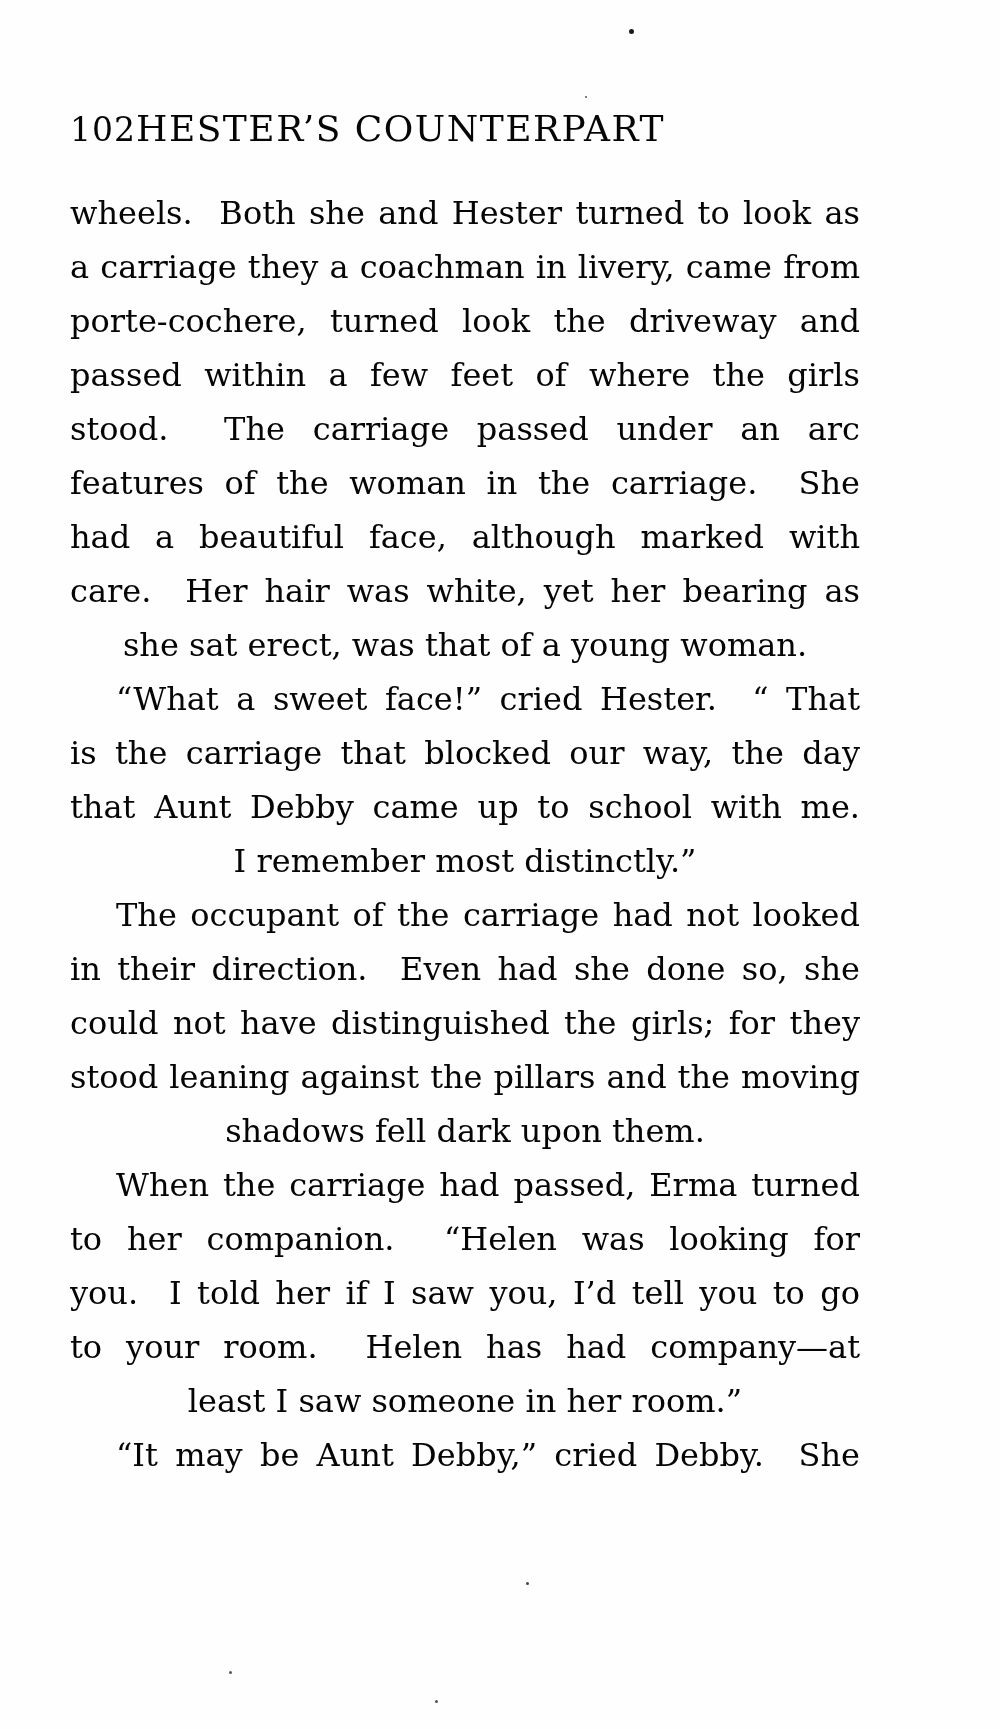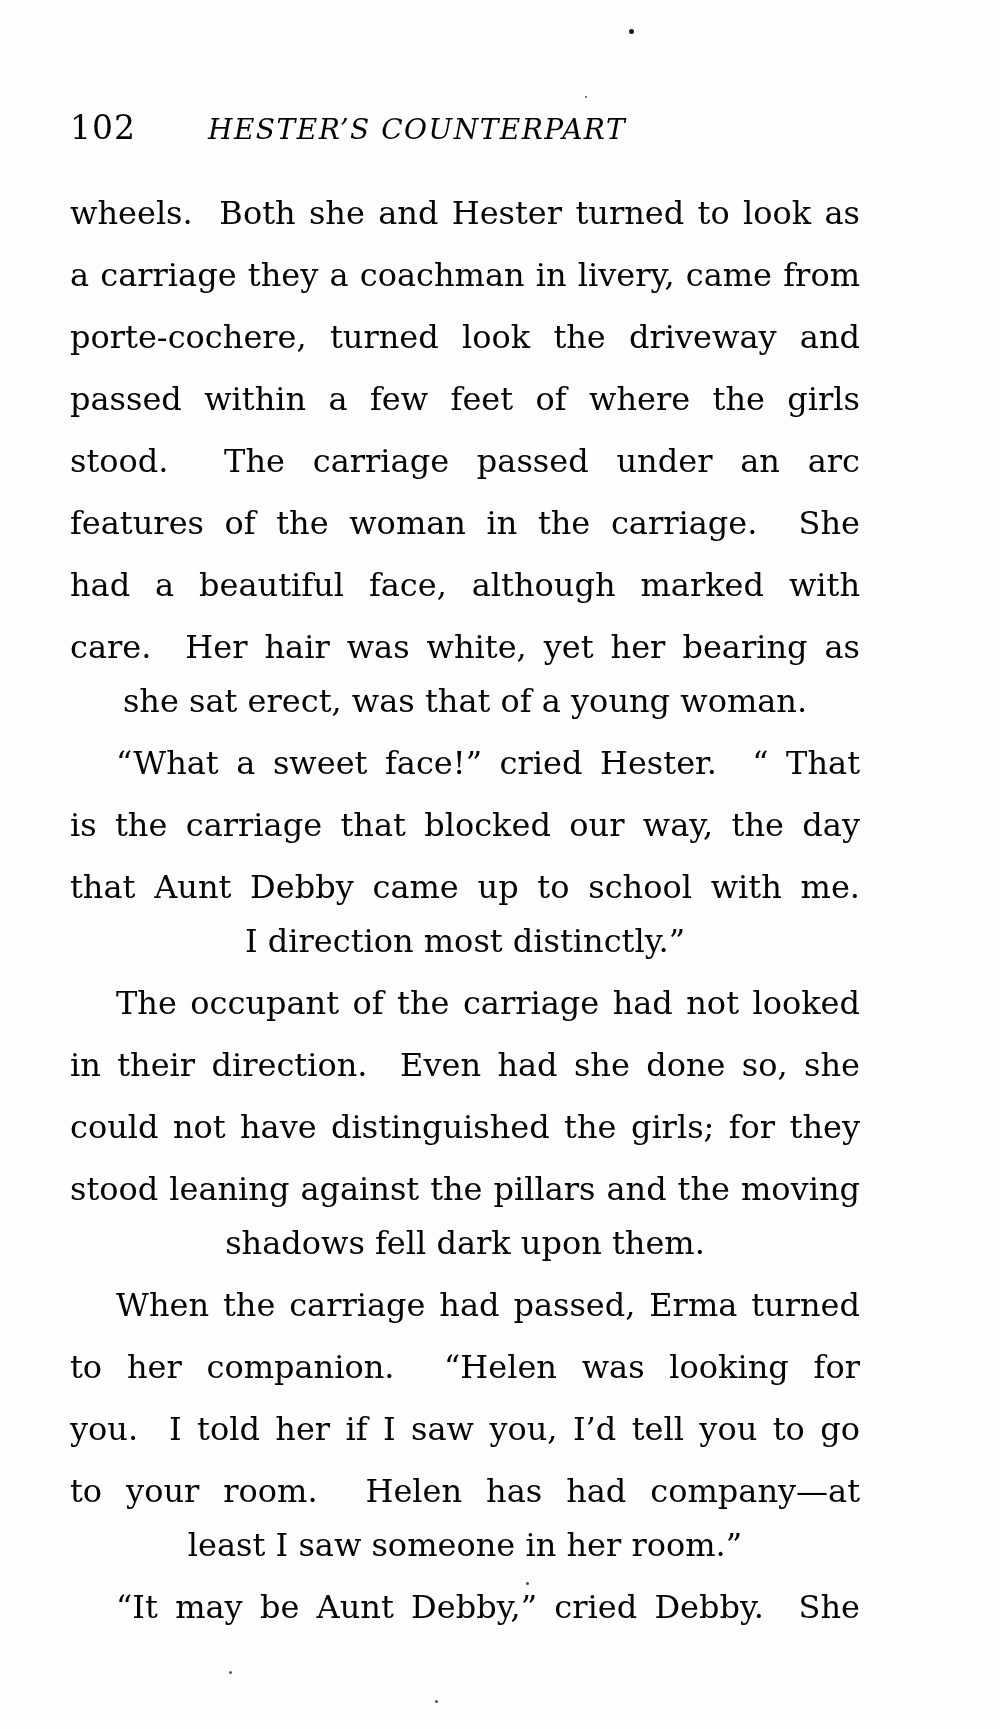--- a/index.html
+++ b/index.html
@@ -23,41 +23,38 @@
     display: flex;
     align-items: baseline;
     height: 50px;
     margin-bottom: 28px;
   }
   .page-number {
     font-size: 33px;
     letter-spacing: 1px;
   }
   .running-title {
-    font-size: 28px;
+    font-size: 36px;
     letter-spacing: 1.5px;
-    margin-left: 72px;
     white-space: nowrap;
-    font-style: italic;
   }
   .body-text { width: 790px; }
   .line {
     font-size: 32px;
     line-height: 54px;
     height: 54px;
     max-height: 54px;
     overflow: hidden;
     white-space: pre-wrap;
     text-align: center;
   }
   
   .line.fill {
     text-align: justify;
     text-align-last: justify;
-    margin-top: 8px;
   }
   
   .line.indent { padding-left: 46px; }
   .speck {
     position: absolute;
     background: #1a1a1a;
     border-radius: 50%;
   }
   .speck.s1 { left: 629px; top: 29px;   width: 5px; height: 5px; }
   .speck.s2 { left: 585px; top: 96px;   width: 2px; height: 2px; background:#555; }
@@ -94,21 +91,21 @@
         <div class="line fill">features of the woman in the carriage.  She</div>
         <div class="line fill">had a beautiful face, although marked with</div>
         <div class="line fill">care.  Her hair was white, yet her bearing as</div>
         <div class="line">she sat erect, was that of a young woman.</div>
       </div>
 
       <div>
         <div class="line fill indent">“What a sweet face!” cried Hester.  “ That</div>
         <div class="line fill">is the carriage that blocked our way, the day</div>
         <div class="line fill">that Aunt Debby came up to school with me.</div>
-        <div class="line">I direction most distinctly.”</div>
+        <div class="line">I remember most distinctly.”</div>
       </div>
 
       <div>
         <div class="line fill indent">The occupant of the carriage had not looked</div>
         <div class="line fill">in their direction.  Even had she done so, she</div>
         <div class="line fill">could not have distinguished the girls; for they</div>
         <div class="line fill">stood leaning against the pillars and the moving</div>
         <div class="line">shadows fell dark upon them.</div>
       </div>
 

